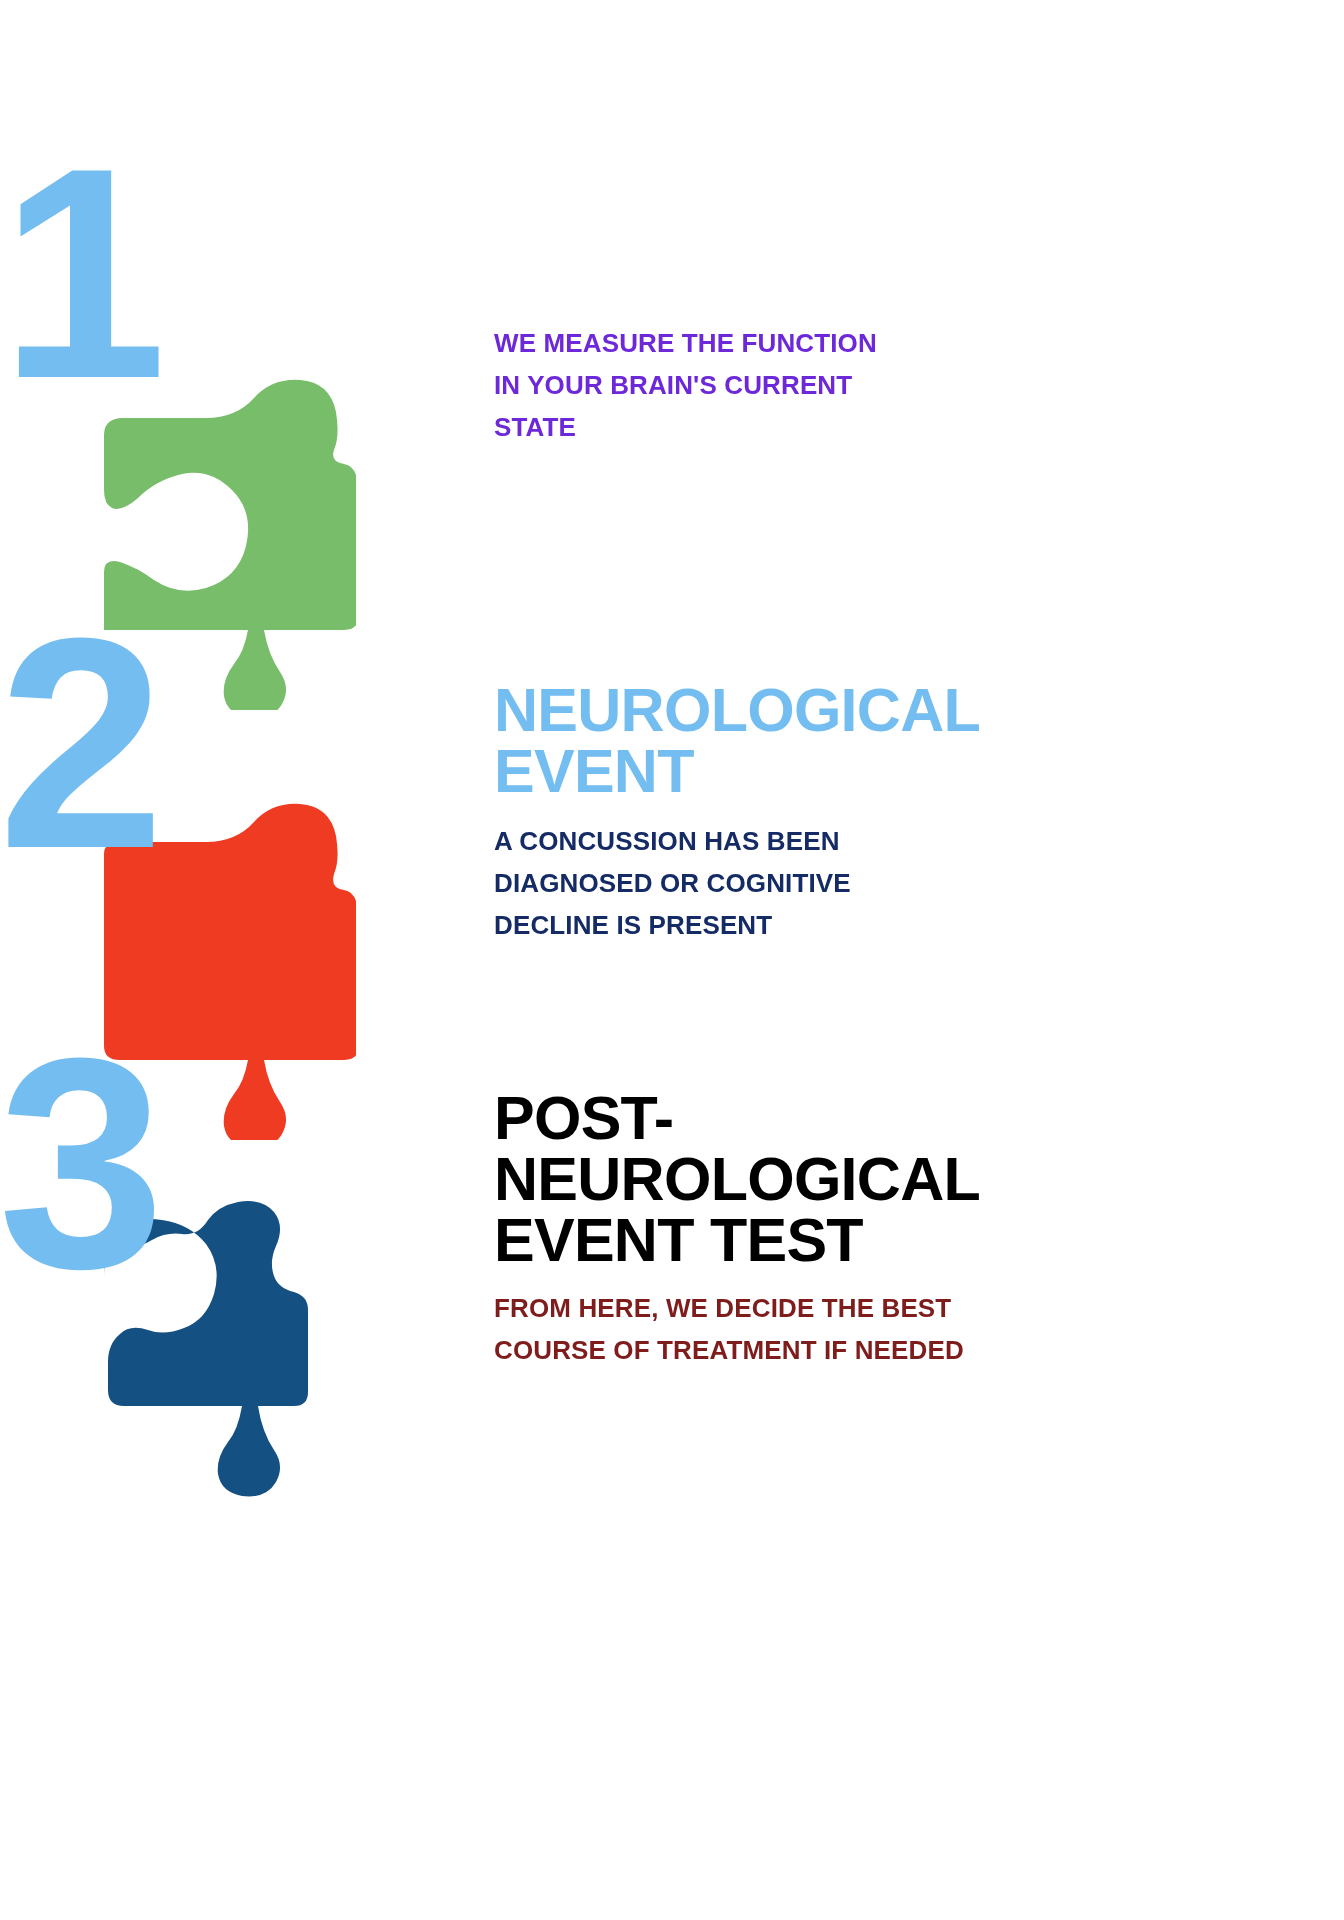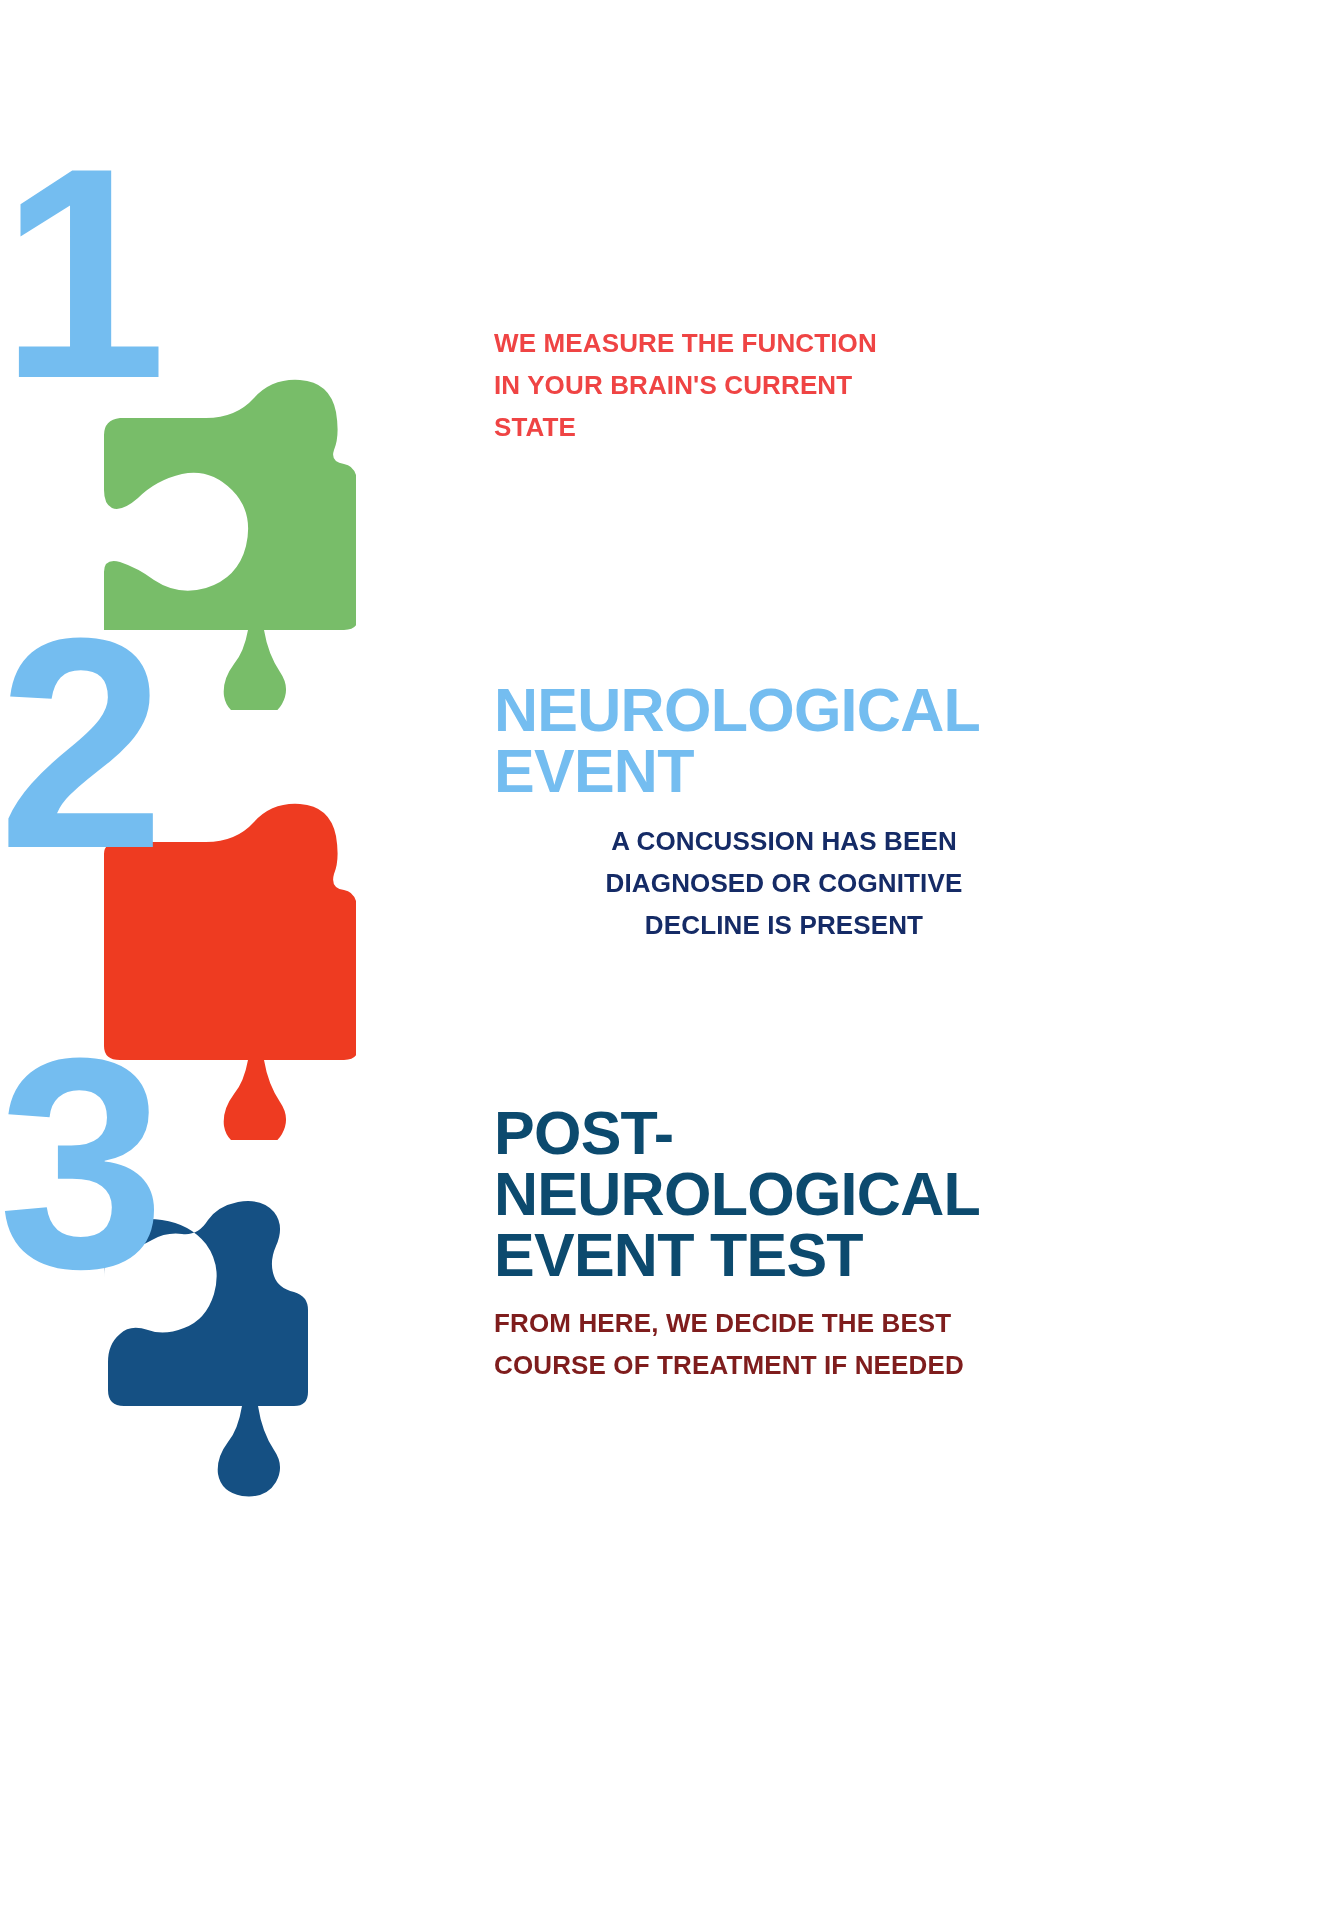--- a/index.html
+++ b/index.html
@@ -151,21 +151,21 @@
           Q 209 388 198 372
           Q 186 354 182 330
           Z
         " transform="translate(-4,0)"></path>
       </svg>
 
       <div class="numeral" id="numeral-1" style="color: rgb(116, 189, 240);">1</div>
     </div>
 
     <div class="copy" id="copy-1">
-      <p class="body-text" id="body-1" style="color: #ef4444;">WE MEASURE THE FUNCTION
+      <p class="body-text" id="body-1" style="color: #6d28d9;">WE MEASURE THE FUNCTION
 IN YOUR BRAIN'S CURRENT
 STATE</p>
     </div>
   </div>
 
   <div class="step" id="step-2">
 
     <div class="art">
       <svg class="puzzle-svg" id="puzzle-2" width="270" height="410" viewBox="0 0 270 410">
         <path fill="#ee3b21" d="
@@ -197,21 +197,21 @@
           Z
         "></path>
       </svg>
 
       <div class="numeral" id="numeral-2" style="color: rgb(116, 189, 240);">2</div>
     </div>
 
     <div class="copy" id="copy-2">
       <h2 class="heading" id="heading-2" style="color: rgb(116, 189, 240);">NEUROLOGICAL
 EVENT</h2>
-      <p class="body-text" id="body-2" style="color: rgb(21, 43, 102); text-align: center;">A CONCUSSION HAS BEEN
+      <p class="body-text" id="body-2" style="color: rgb(21, 43, 102);">A CONCUSSION HAS BEEN
 DIAGNOSED OR COGNITIVE
 DECLINE IS PRESENT</p>
     </div>
   </div>
 
   <div class="step" id="step-3">
 
     <div class="art">
       <svg class="puzzle-svg" id="puzzle-3" width="270" height="420" viewBox="0 0 270 420">
         <path fill="#155083" d="
@@ -251,21 +251,21 @@
           Q 199 376 188 360
           Q 176 342 172 316
           Z
         "></path>
       </svg>
 
       <div class="numeral" id="numeral-3" style="color: rgb(116, 189, 240);">3</div>
     </div>
 
     <div class="copy" id="copy-3">
-      <h2 class="heading" id="heading-3" style="color: #0c4a6e; margin-top: 15px;">POST-
+      <h2 class="heading" id="heading-3" style="color: #000000;">POST-
 NEUROLOGICAL
 EVENT TEST</h2>
       <p class="body-text" id="body-3" style="color: #7f1d1d;">FROM HERE, WE DECIDE THE BEST
 COURSE OF TREATMENT IF NEEDED</p>
     </div>
   </div>
 
 </div>
 
 </body></html>

